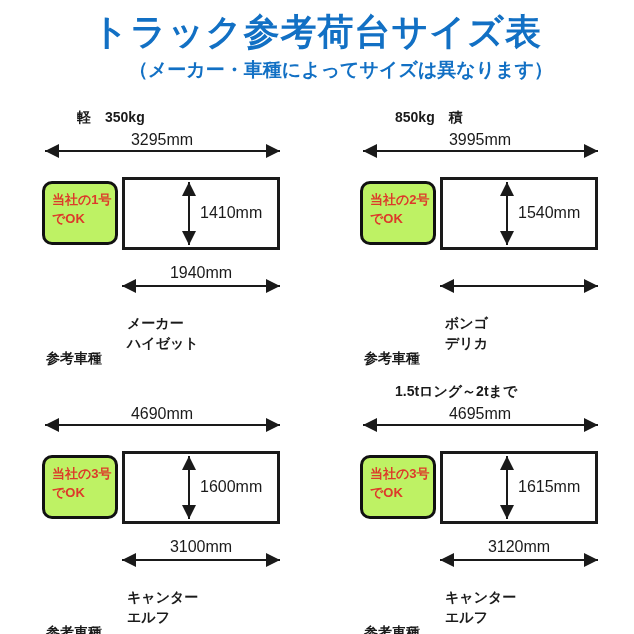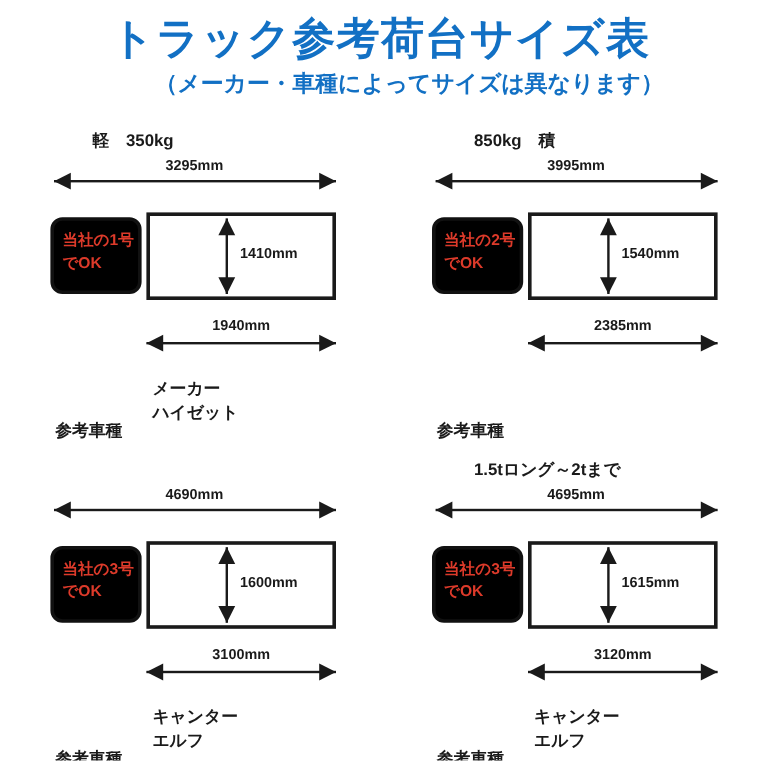--- a/index.html
+++ b/index.html
@@ -15,21 +15,21 @@
     position:absolute;top:57px;left:0;width:100%;text-align:center;
     font-size:19px;font-weight:bold;color:#1270c4;white-space:nowrap;padding-left:24px;
   }
   .panel{position:absolute;width:300px;height:268px;}
   .p0{left:30px;top:103px;}
   .p1{left:348px;top:103px;}
   .p2{left:30px;top:377px;}
   .p3{left:348px;top:377px;}
 
   .heading{position:absolute;left:15px;top:6px;font-size:14px;font-weight:bold;white-space:nowrap;margin-left:32px;}
-  .dim-label{position:absolute;font-size:12px;font-weight:bold;white-space:nowrap;}
+  .dim-label{position:absolute;font-size:16px;font-weight:normal;white-space:nowrap;}
   .top-label{left:62px;top:28px;width:140px;text-align:center;}
 
   .h-arrow{position:absolute;height:2px;background:#1a1a1a;}
   .h-arrow::before{content:"";position:absolute;left:0;top:-6px;width:0;height:0;
     border-top:7px solid transparent;border-bottom:7px solid transparent;border-right:14px solid #1a1a1a;}
   .h-arrow::after{content:"";position:absolute;right:0;top:-6px;width:0;height:0;
     border-top:7px solid transparent;border-bottom:7px solid transparent;border-left:14px solid #1a1a1a;}
   .top-arrow{left:15px;top:47px;width:235px;}
   .bottom-arrow{left:92px;top:182px;width:158px;}
 
@@ -39,21 +39,21 @@
   .v-arrow{position:absolute;left:158px;top:79px;width:2px;height:63px;background:#1a1a1a;}
   .v-arrow::before{content:"";position:absolute;top:0;left:-6px;width:0;height:0;
     border-left:7px solid transparent;border-right:7px solid transparent;border-bottom:14px solid #1a1a1a;}
   .v-arrow::after{content:"";position:absolute;bottom:0;left:-6px;width:0;height:0;
     border-left:7px solid transparent;border-right:7px solid transparent;border-top:14px solid #1a1a1a;}
 
   .width-label{left:170px;top:101px;}
   .bottom-label{left:101px;top:161px;width:140px;text-align:center;}
 
   .badge{position:absolute;left:12px;top:78px;width:76px;height:64px;box-sizing:border-box;
-    border:3px solid #111;border-radius:10px;background:#000000;padding:7px 0 0 7px;
+    border:3px solid #111;border-radius:10px;background:#bef264;padding:7px 0 0 7px;
     color:#dd3a2a;font-size:13px;font-weight:bold;line-height:1.45;}
   .badge-line{display:block;white-space:nowrap;}
 
   .ref-label{position:absolute;left:16px;top:211px;font-size:14px;font-weight:bold;white-space:nowrap;margin-top:36px;}
   .vehicles{position:absolute;left:97px;top:211px;font-size:14px;font-weight:bold;line-height:1.4;}
   .vehicles div{white-space:nowrap;}
 </style>
 </head>
 <body>
 
@@ -86,23 +86,26 @@
     <div class="heading">850kg　積</div>
     <div class="dim-label top-label">3995mm</div>
     <div class="h-arrow top-arrow"></div>
     <div class="bed-box"></div>
     <div class="v-arrow"></div>
     <div class="dim-label width-label">1540mm</div>
     <div class="badge">
       <span class="badge-line">当社の2号</span>
       <span class="badge-line">でOK</span>
     </div>
-    <div class="dim-label bottom-label">2385mm</div>
     <div class="h-arrow bottom-arrow"></div>
     <div class="ref-label">参考車種</div>
+    <div class="vehicles">
+      <div>ボンゴ</div>
+      <div>デリカ</div>
+    </div>
   </section>
 
   <section class="panel p2">
     <div class="dim-label top-label">4690mm</div>
     <div class="h-arrow top-arrow"></div>
     <div class="bed-box"></div>
     <div class="v-arrow"></div>
     <div class="dim-label width-label">1600mm</div>
     <div class="badge">
       <span class="badge-line">当社の3号</span>

